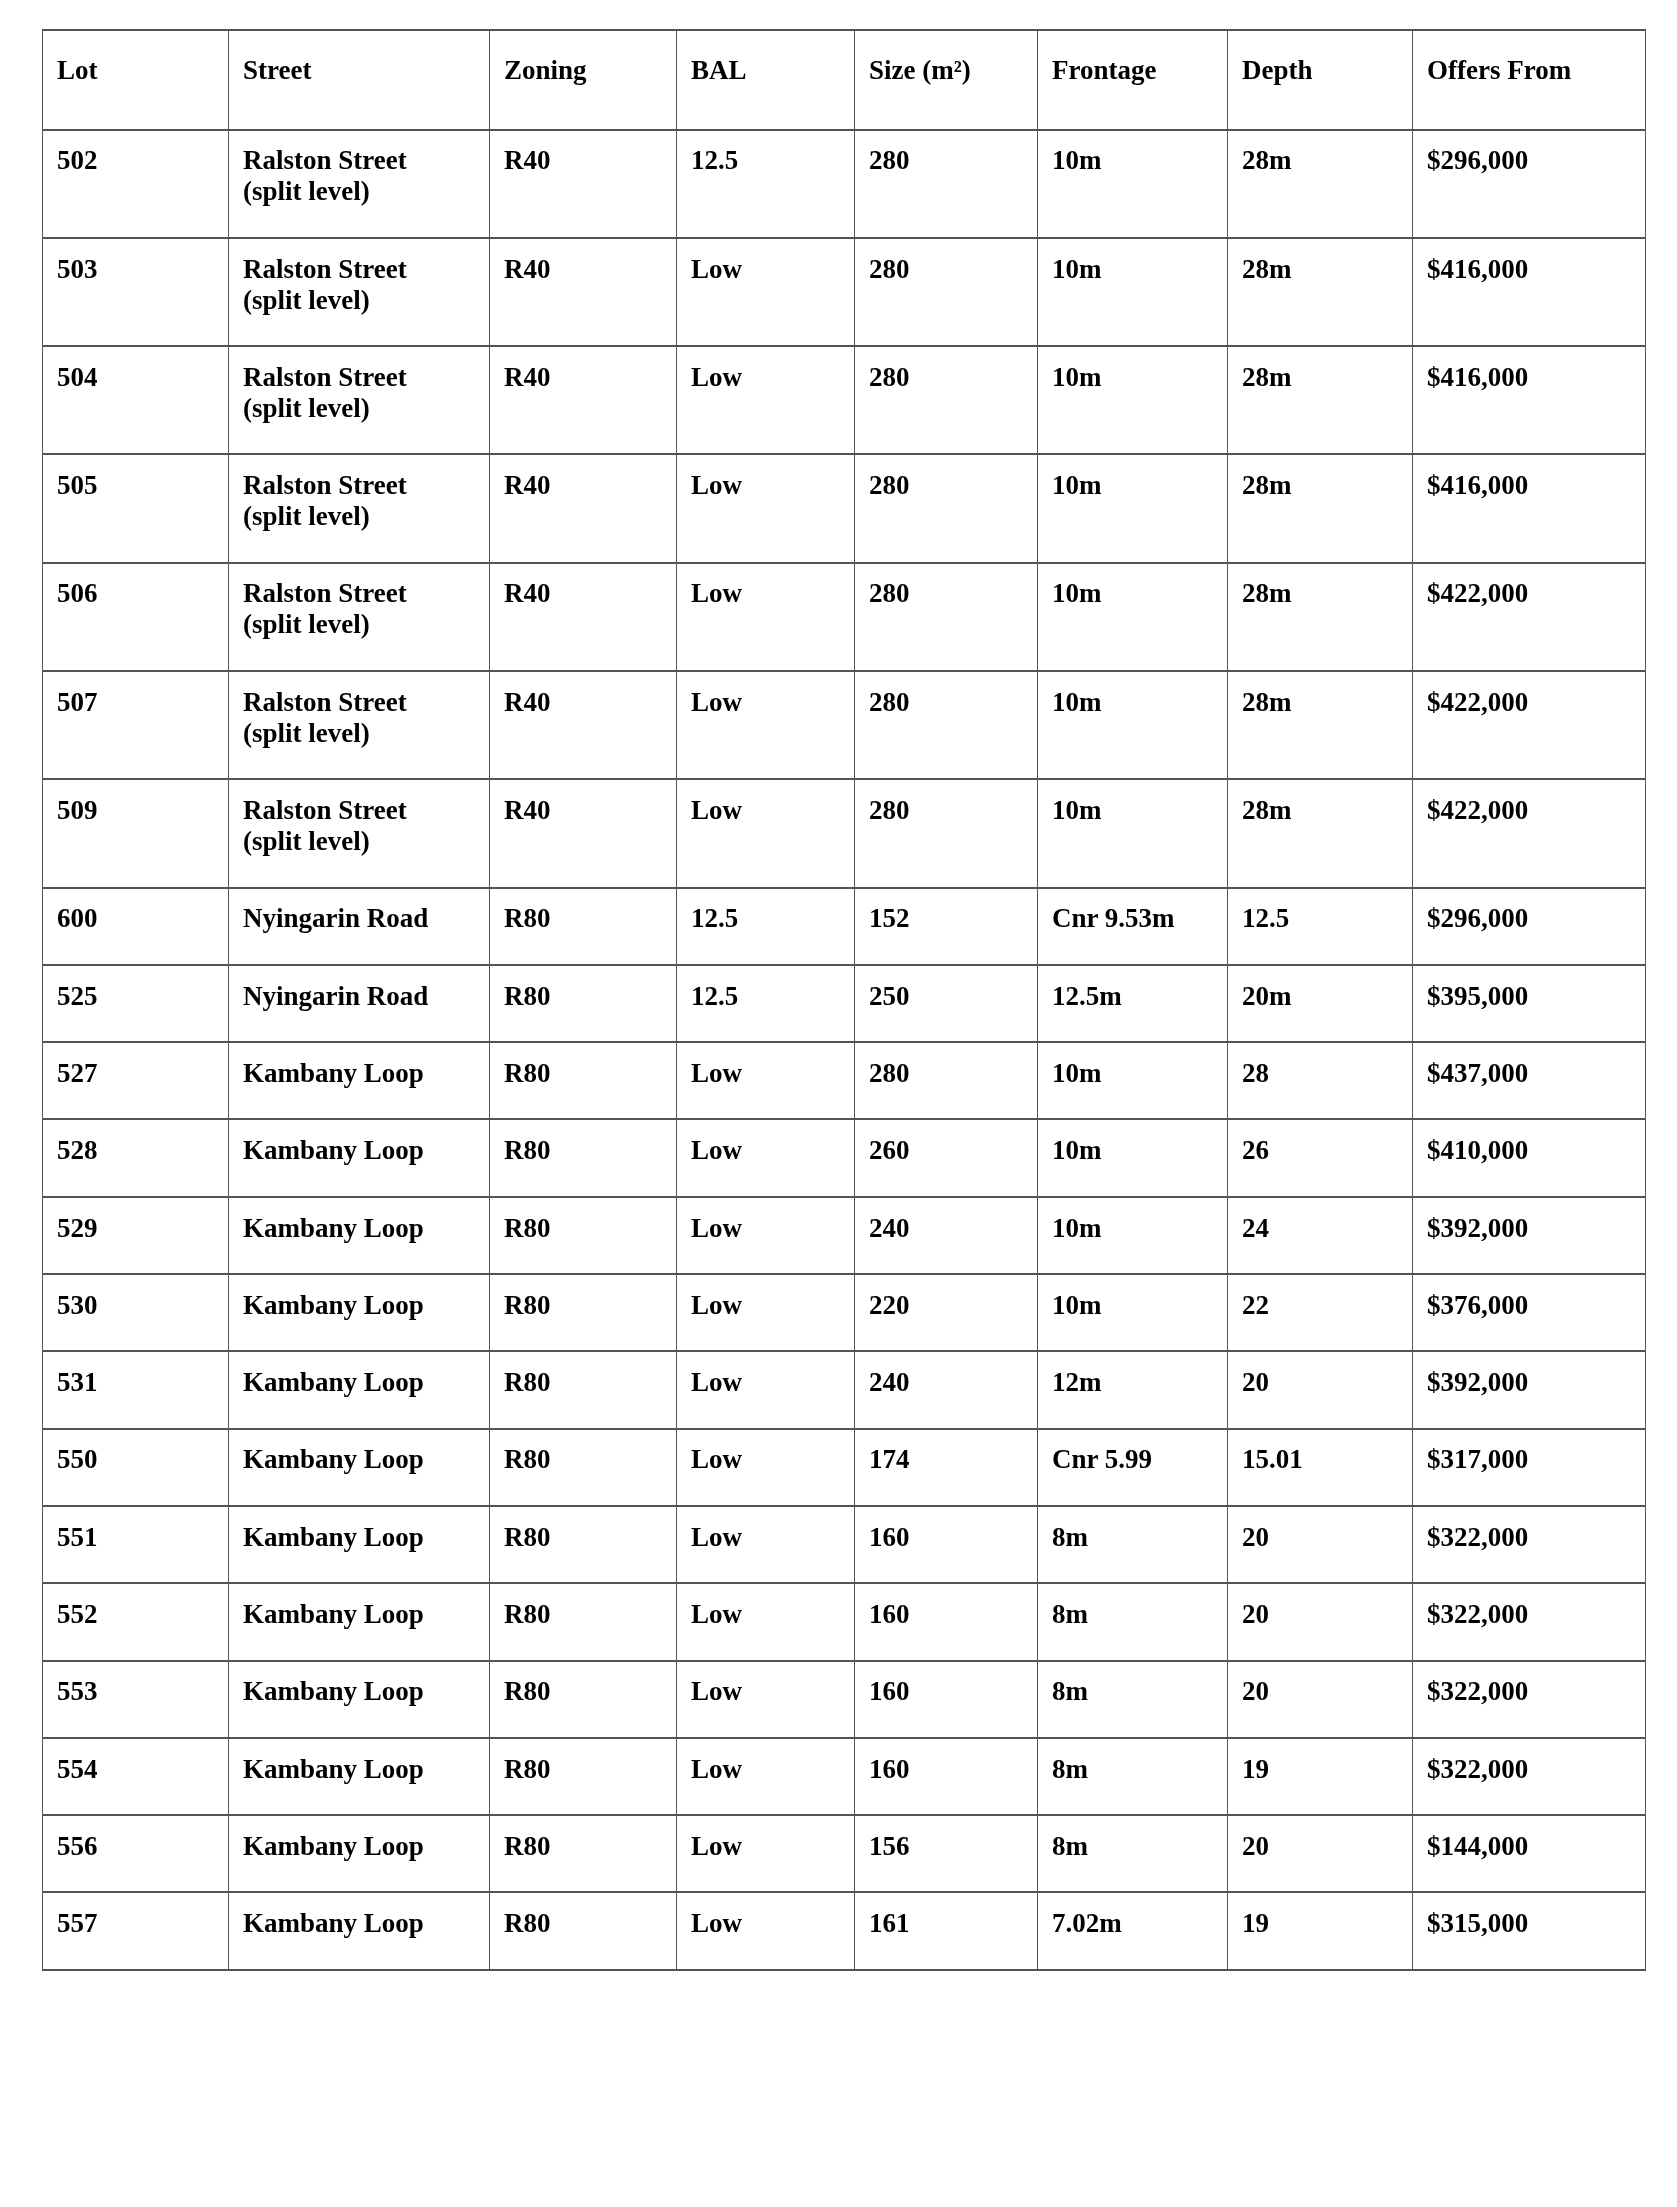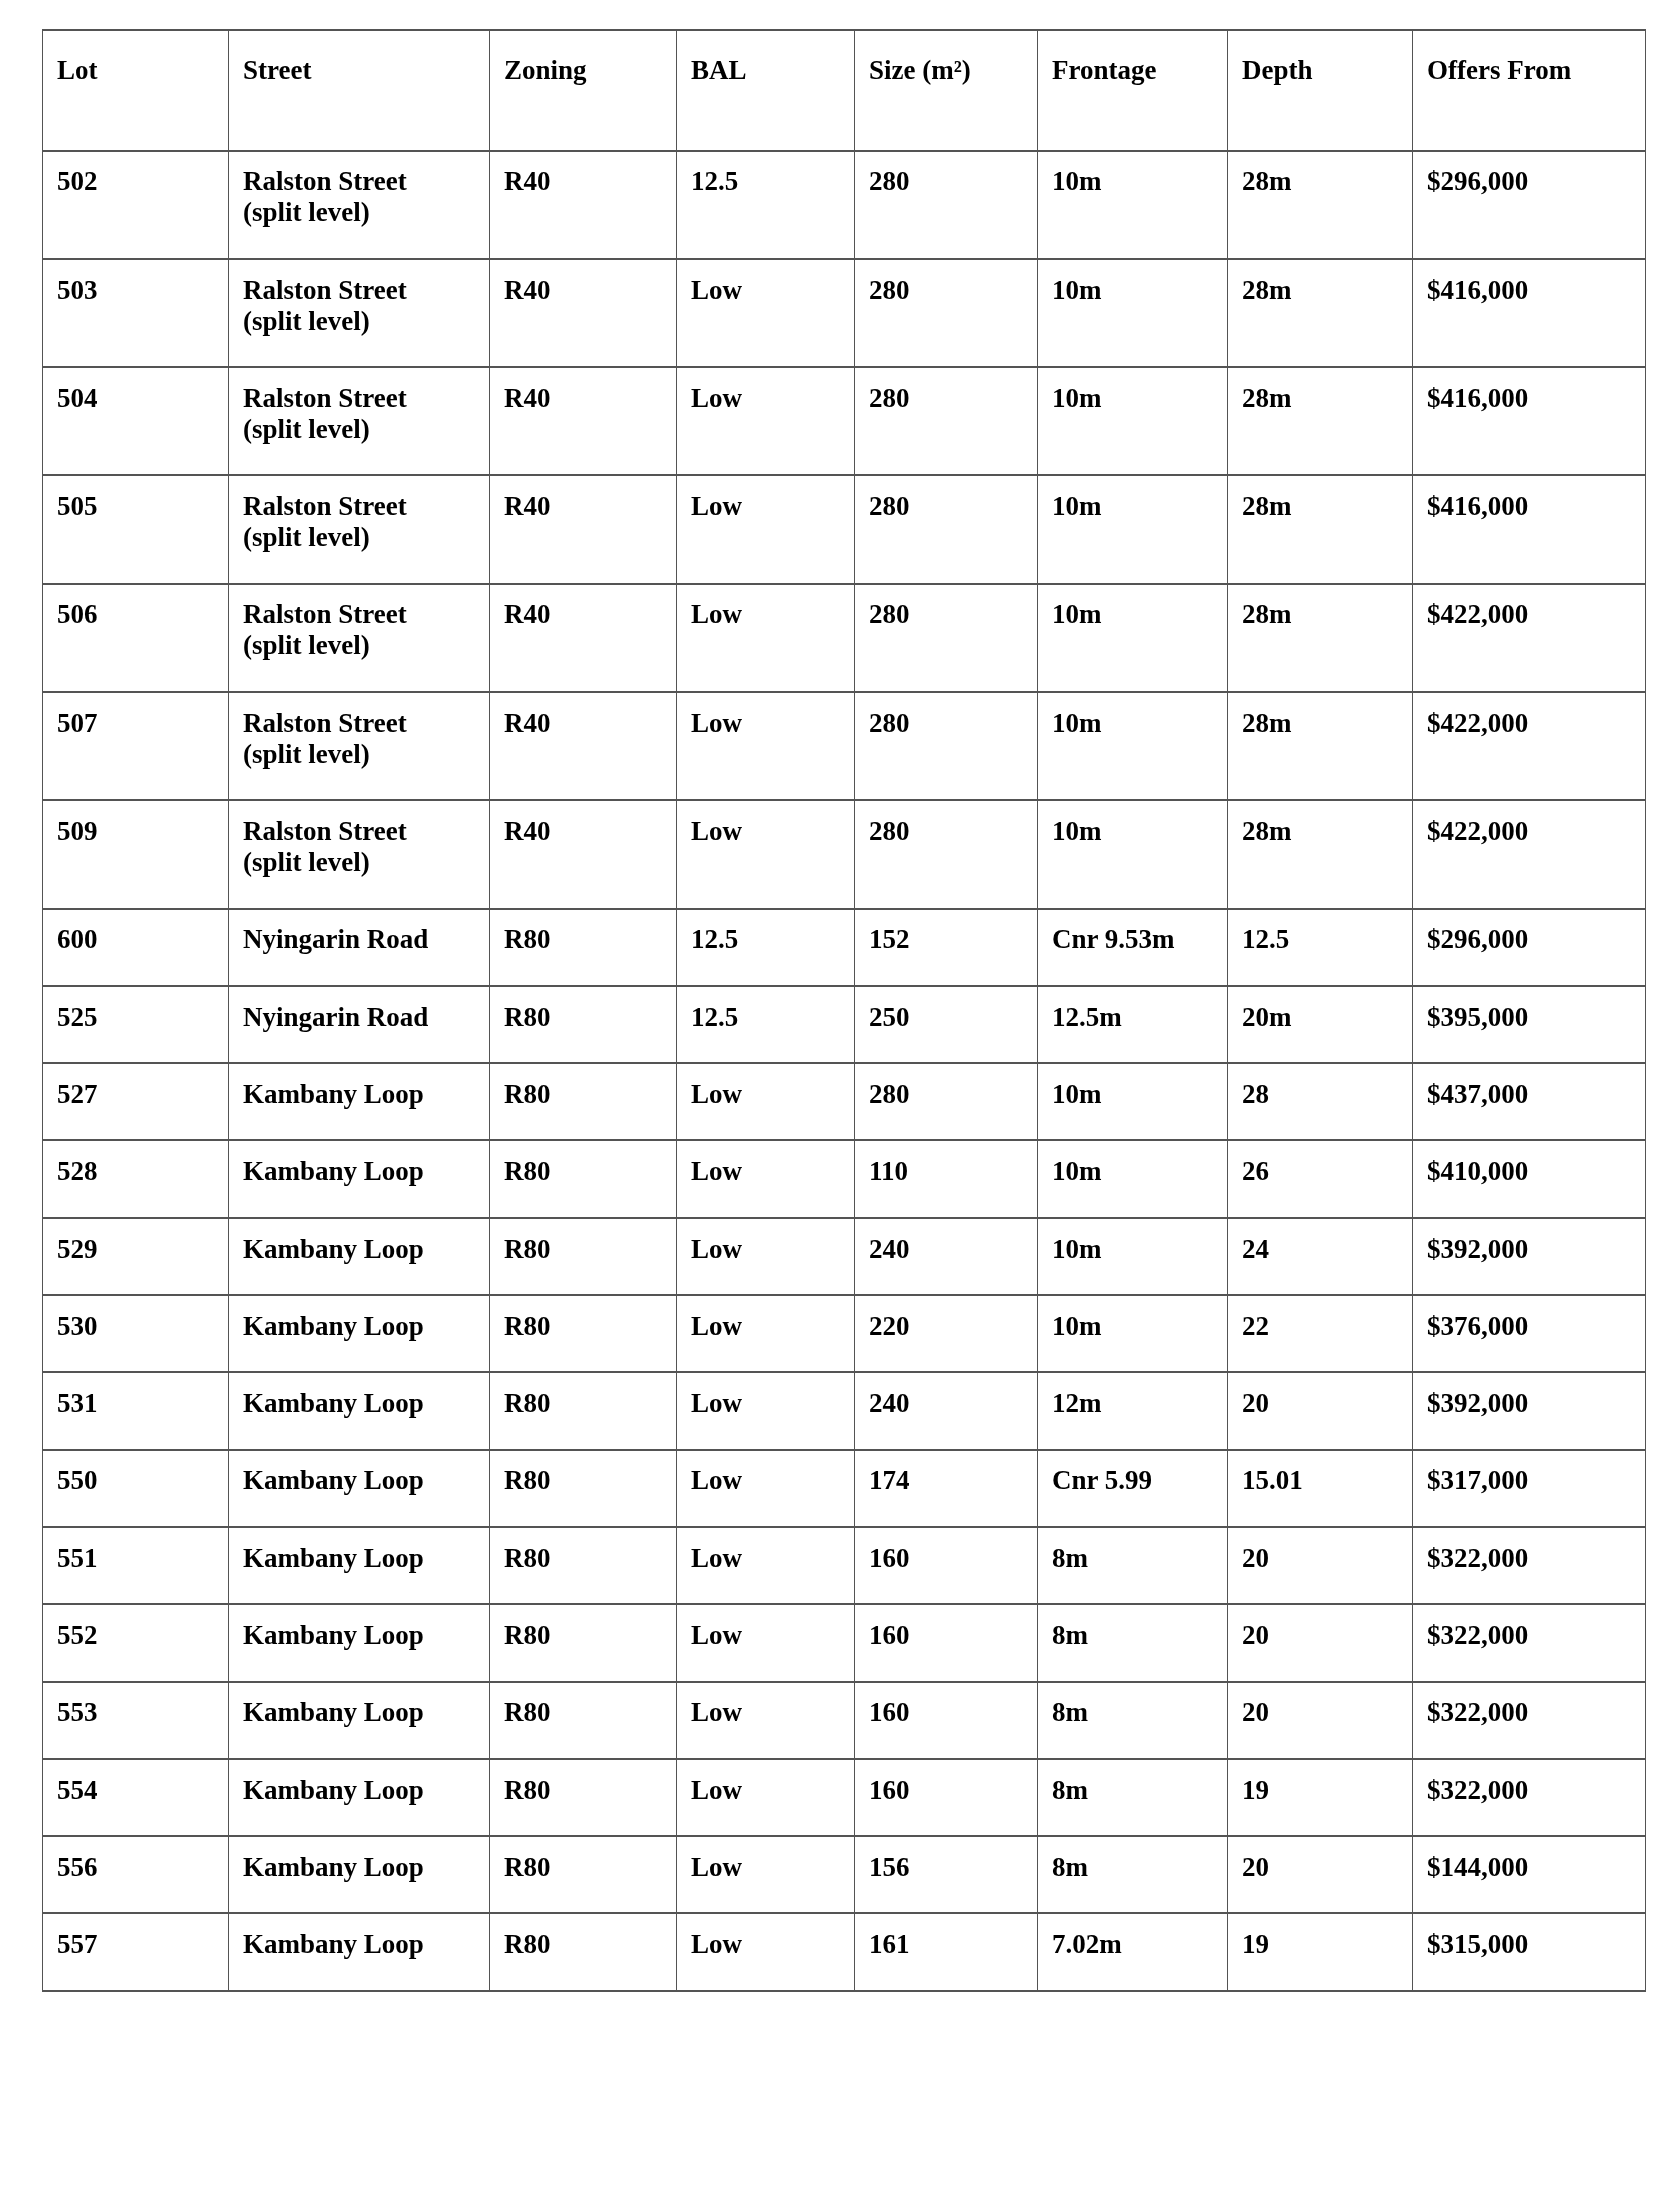--- a/index.html
+++ b/index.html
@@ -32,21 +32,21 @@
     font-weight: bold;
     color: #000000;
     font-size: 27px;
     line-height: 31px;
     padding: 14.8px 12px 29.5px 14px;
     white-space: pre-line;
     overflow: hidden;
   }
   table.lots th {
     padding-top: 23.5px;
-    padding-bottom: 64px;
+    padding-bottom: 43px;
   }
   col.c-lot      { width: 186px; }
   col.c-street   { width: 261px; }
   col.c-zoning   { width: 187px; }
   col.c-bal      { width: 178px; }
   col.c-size     { width: 183px; }
   col.c-frontage { width: 190px; }
   col.c-depth    { width: 185px; }
   col.c-offers   { width: 233px; }
 </style>
@@ -183,21 +183,21 @@
           <td>280</td>
           <td>10m</td>
           <td>28</td>
           <td>$437,000</td>
         </tr>
         <tr>
           <td>528</td>
           <td>Kambany Loop</td>
           <td>R80</td>
           <td>Low</td>
-          <td>110</td>
+          <td>260</td>
           <td>10m</td>
           <td>26</td>
           <td>$410,000</td>
         </tr>
         <tr>
           <td>529</td>
           <td>Kambany Loop</td>
           <td>R80</td>
           <td>Low</td>
           <td>240</td>

